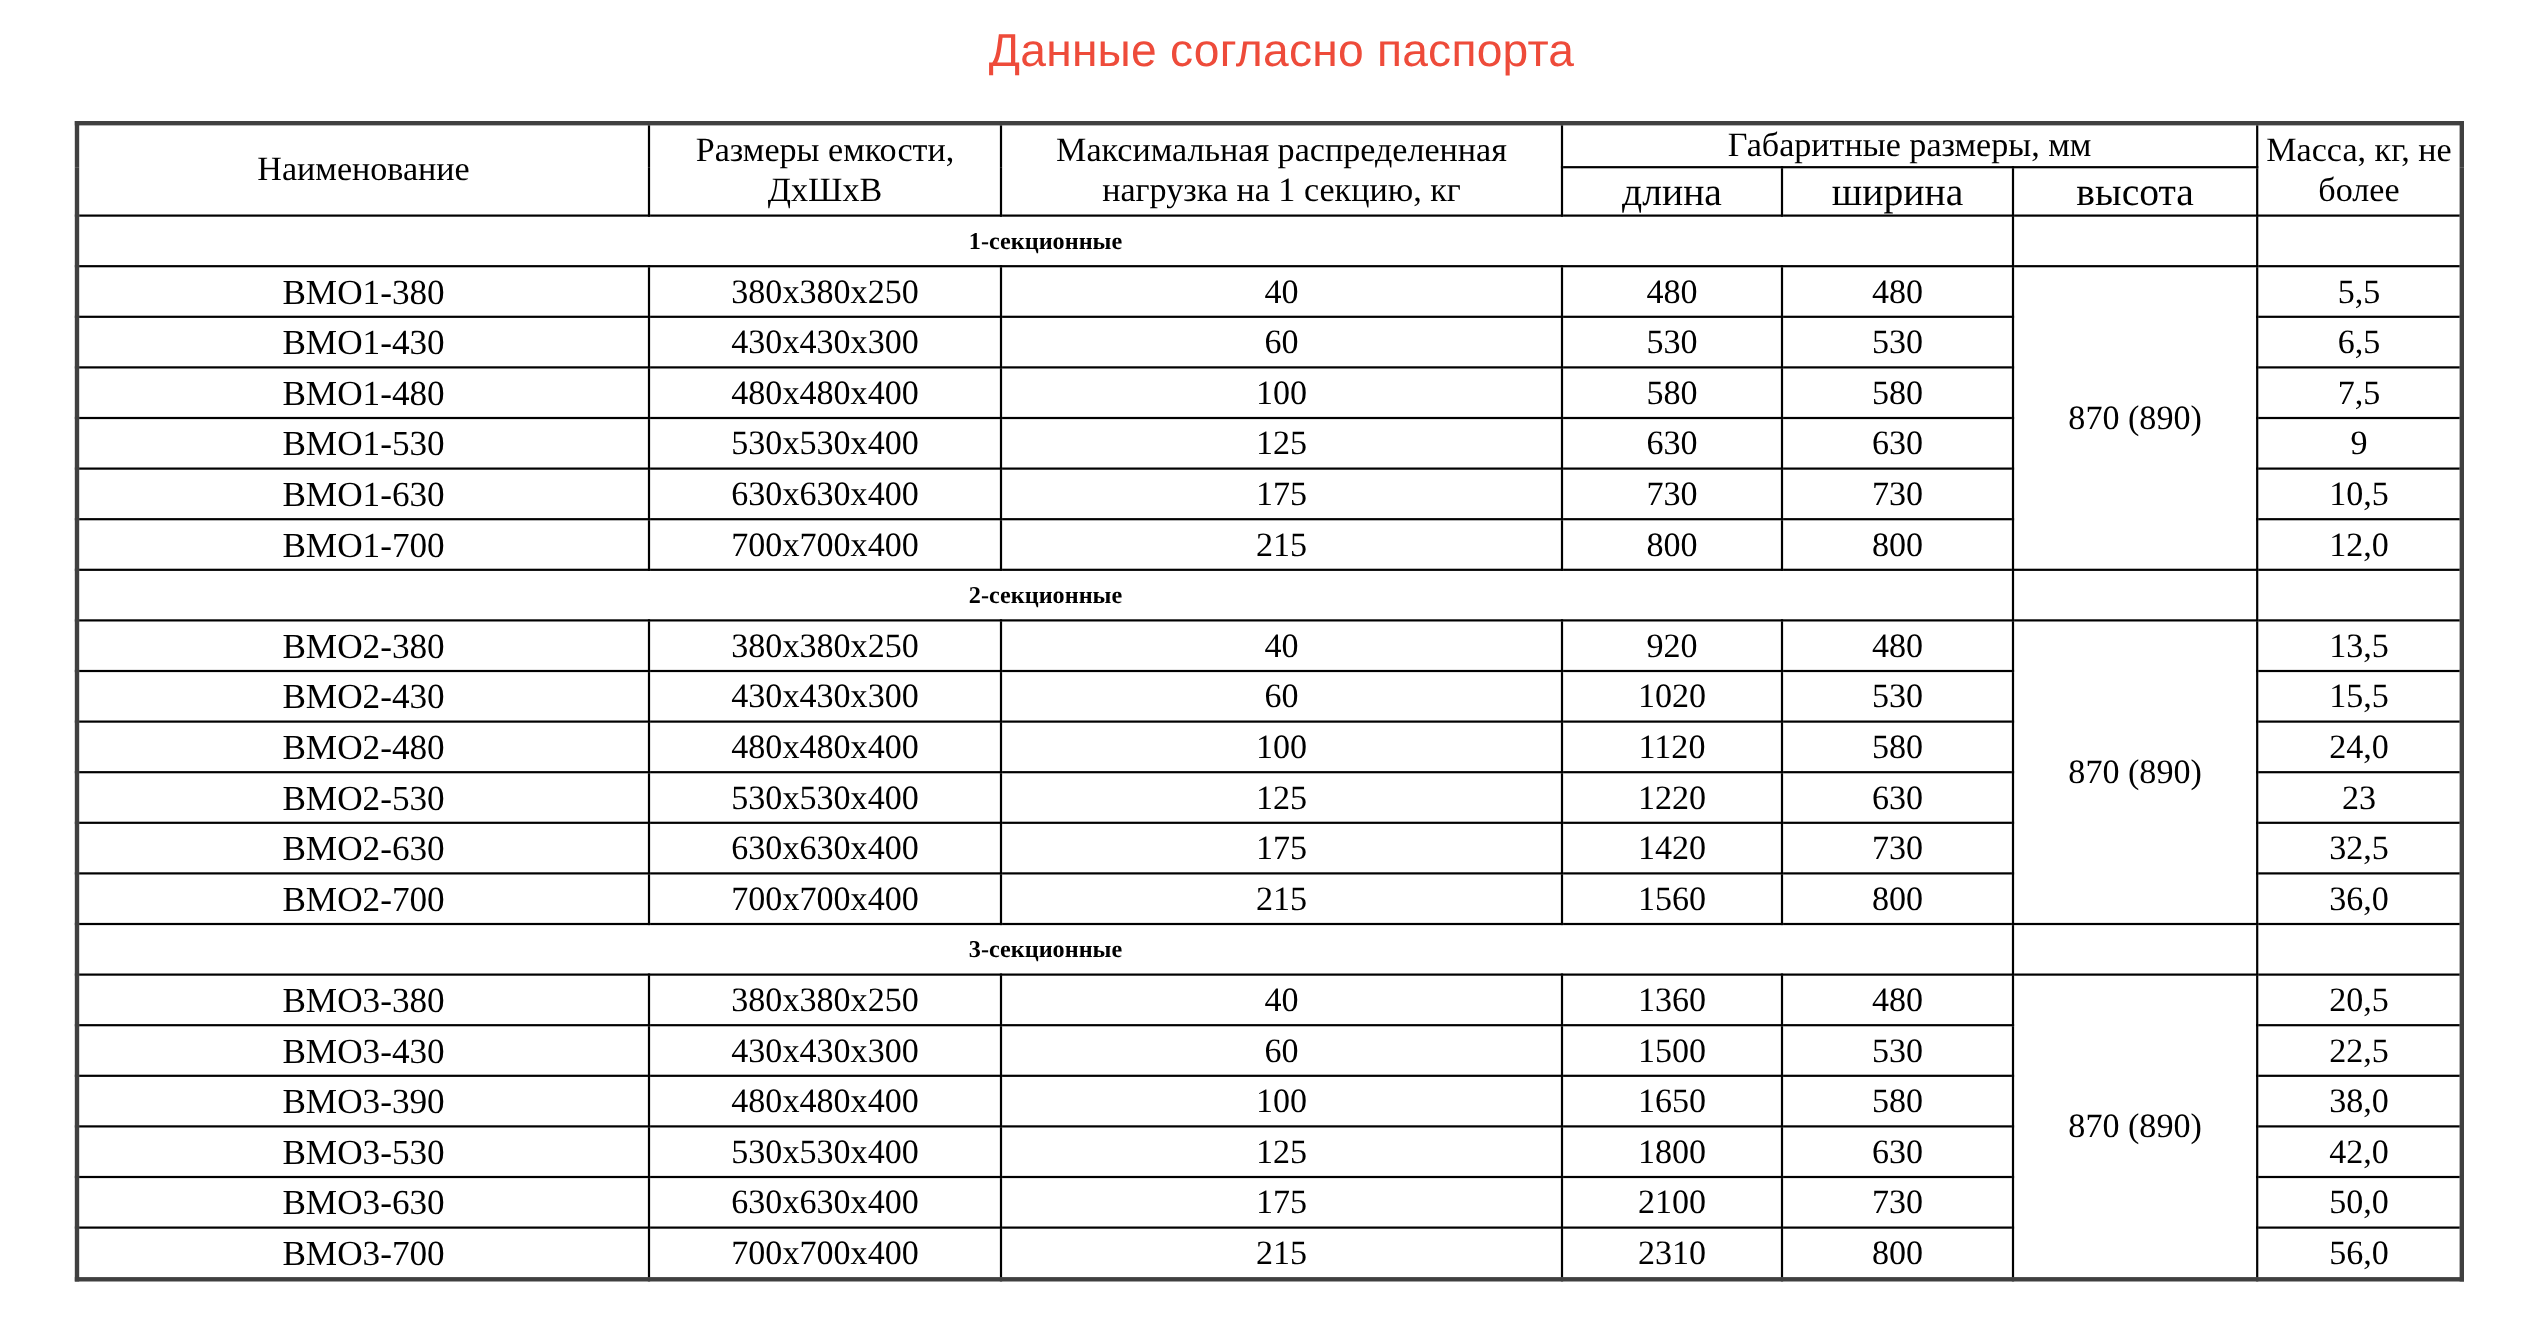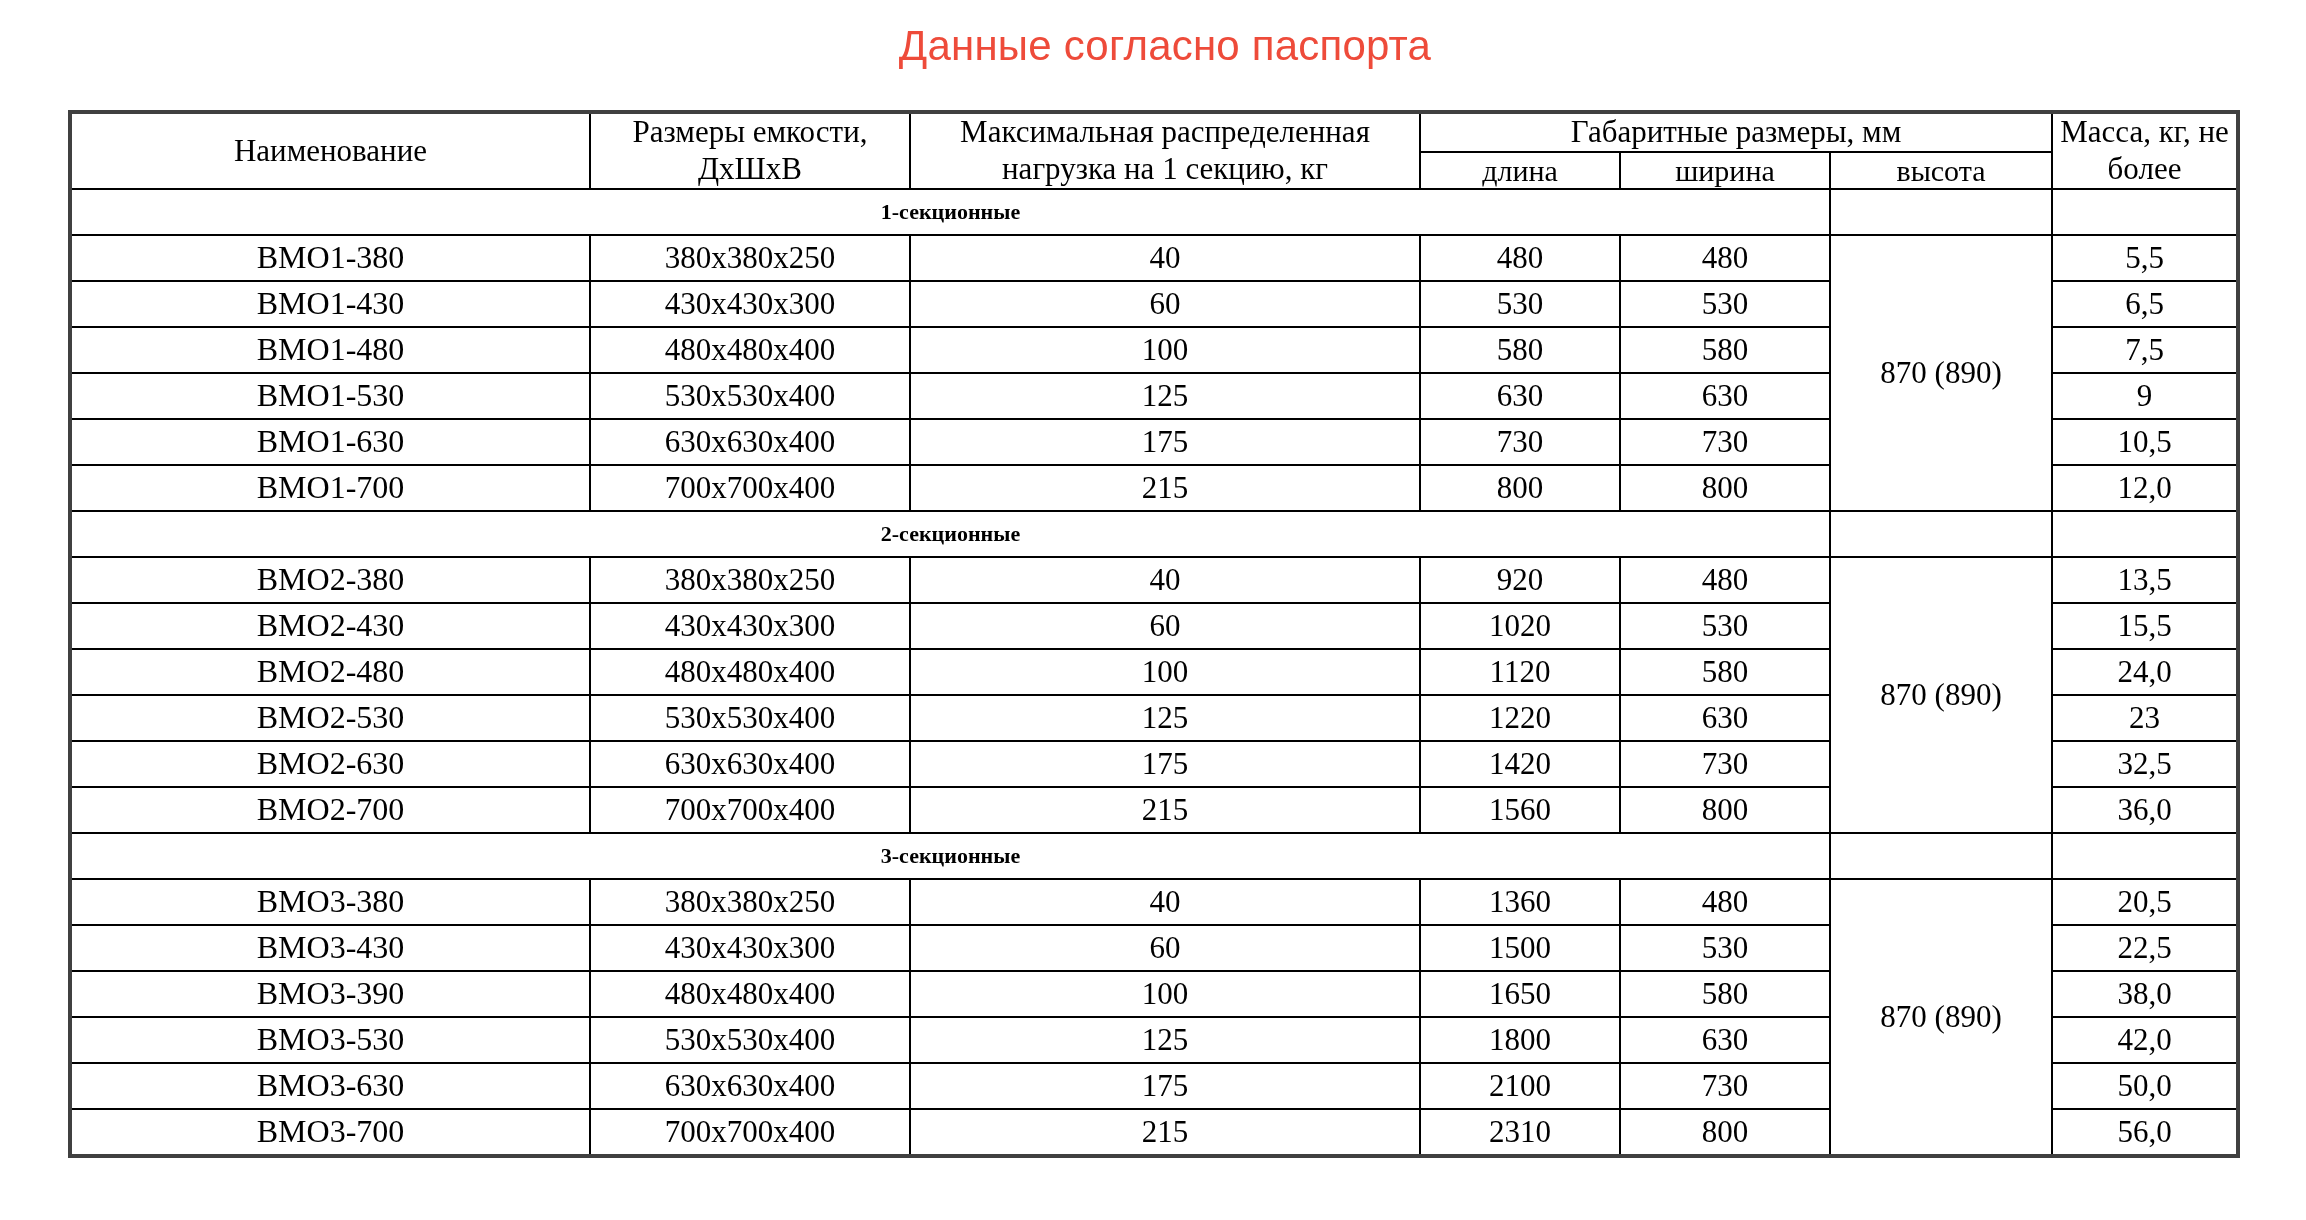--- a/index.html
+++ b/index.html
@@ -54,21 +54,21 @@
   table.spec { border: 4px solid #404040; }
 
   thead th {
     font-weight: bold;
     font-size: 30px;
     line-height: 1.18;
     padding: 6px 8px;
   }
   th.head-name { font-size: 31px; }
   th.group-head { font-size: 31px; }
-  th.sub-head { font-size: 30px; padding: 8px 6px; margin-left: 36px; }
+  th.sub-head { font-size: 36px; padding: 8px 6px; margin-left: 36px; }
 
   tbody td {
     height: 44px;
     font-size: 31px;
     padding: 2px 6px;
   }
   td.name-cell {
     text-align: left;
     padding-left: 18px;
     font-size: 32px;

